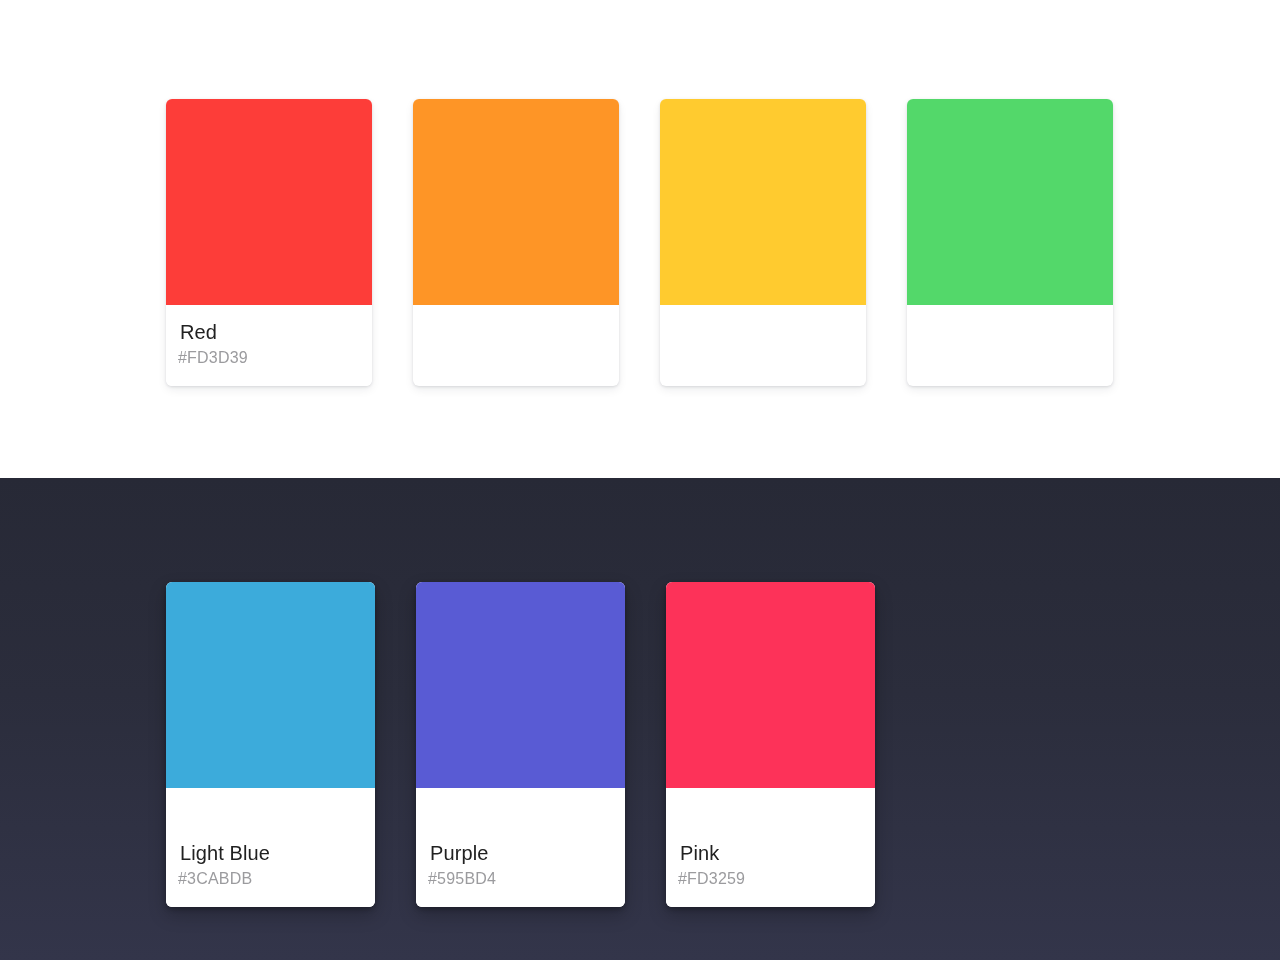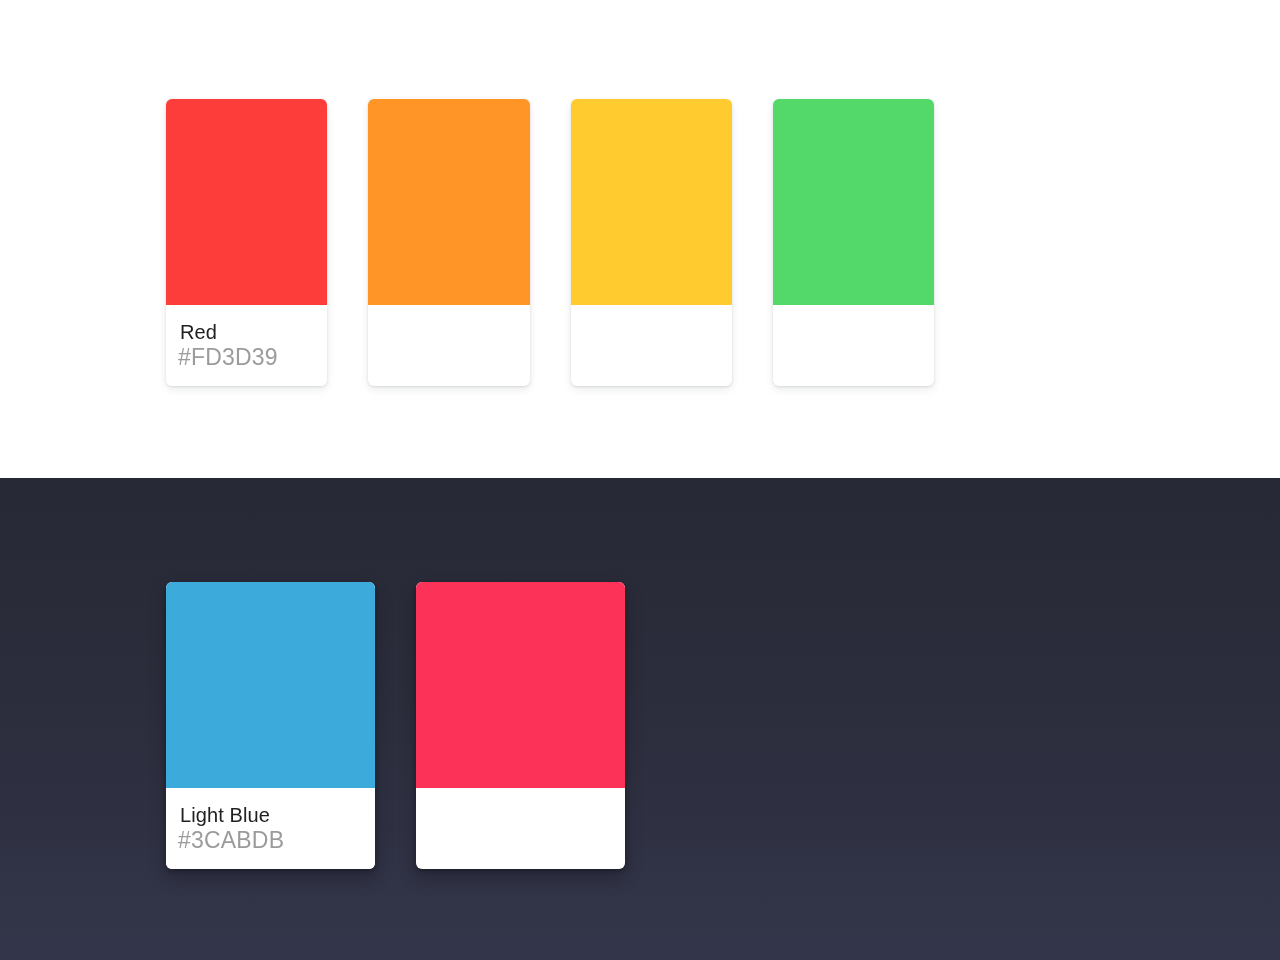--- a/index.html
+++ b/index.html
@@ -32,40 +32,41 @@
   .section-dark {
     top:478px;
     height:482px;
     background:linear-gradient(180deg,#272936 0%,#2b2d3c 45%,#33354a 100%);
   }
 
   
   .grid {
     position:absolute;
     left:166px;
-    width:768px;
+    width:947px;
     display:flex;
     gap:41px;
   }
   .grid-top    { top:99px; }
   .grid-bottom { top:582px; }
 
   .card {
     width:209px;
     border-radius:6px;
     overflow:hidden;
     background:#ffffff;
     display:flex;
     flex-direction:column;
   }
   .grid-top .card {
     box-shadow:0 1px 3px rgba(20,24,40,.13), 0 4px 10px rgba(20,24,40,.07);
   }
   .grid-bottom .card {
     box-shadow:0 2px 5px rgba(0,0,0,.30), 0 8px 18px rgba(0,0,0,.22);
+    gap:38px;
   }
 
   .swatch {
     width:100%;
     height:206px;
     display:block;
   }
 
   .card-info {
     background:#ffffff;
@@ -74,21 +75,21 @@
 
   .card-name {
     font-size:20px;
     line-height:26px;
     color:#212121;
     letter-spacing:.1px;
     white-space:nowrap;
   }
 
   .card-hex {
-    font-size:23px;
+    font-size:16px;
     line-height:25px;
     color:#9b9b9e;
     letter-spacing:.2px;
     margin-left:-2px;
     white-space:nowrap;
   }
 </style>
 </head>
 <body>
 
@@ -125,20 +126,31 @@
 
     <div class="card">
       <div class="swatch" style="background-color: rgb(60, 171, 219);"></div>
       <div class="card-info">
         <div class="card-name">Light Blue</div>
         <div class="card-hex">#3CABDB</div>
       </div>
     </div>
 
 
+    <div class="card">
+      <div class="swatch" style="background-color: rgb(89, 91, 212);"></div>
+      <div class="card-info">
+        <div class="card-name">Purple</div>
+        <div class="card-hex">#595BD4</div>
+      </div>
+    </div>
 
     <div class="card">
       <div class="swatch" style="background-color: rgb(253, 50, 89);"></div>
+      <div class="card-info">
+        <div class="card-name">Pink</div>
+        <div class="card-hex">#FD3259</div>
+      </div>
     </div>
 
   </div>
 
 </div>
 
 </body></html>

